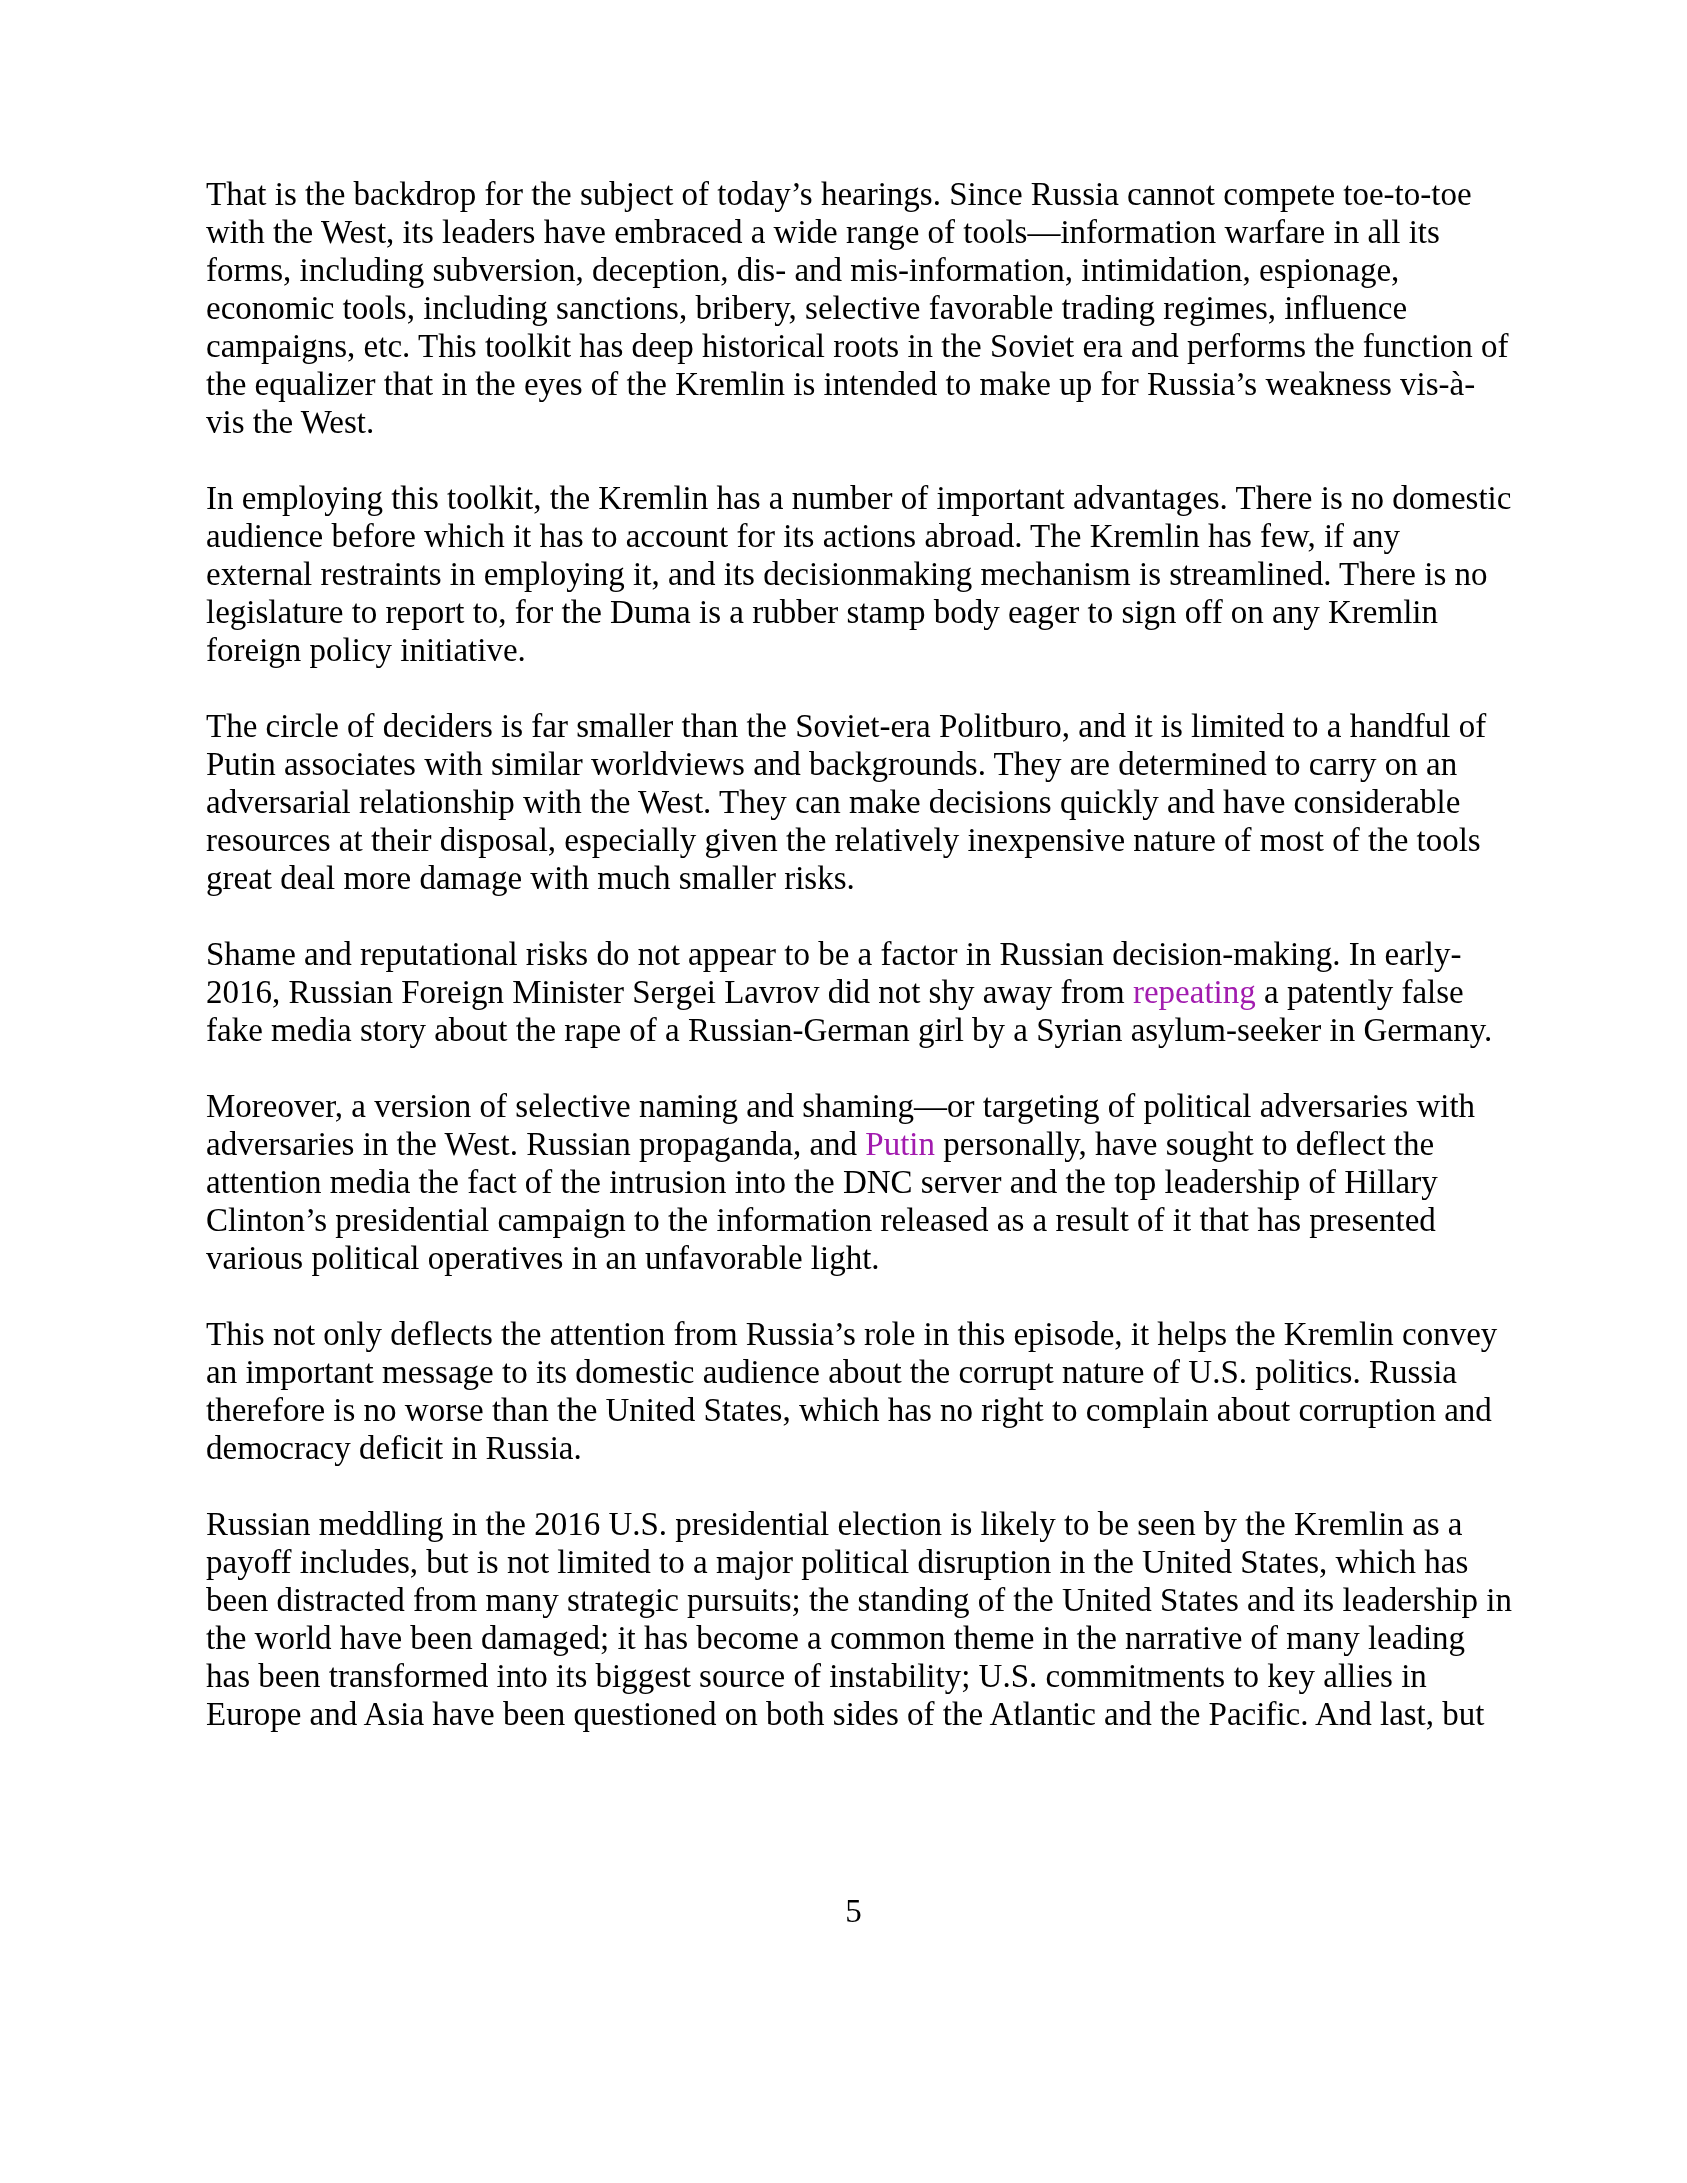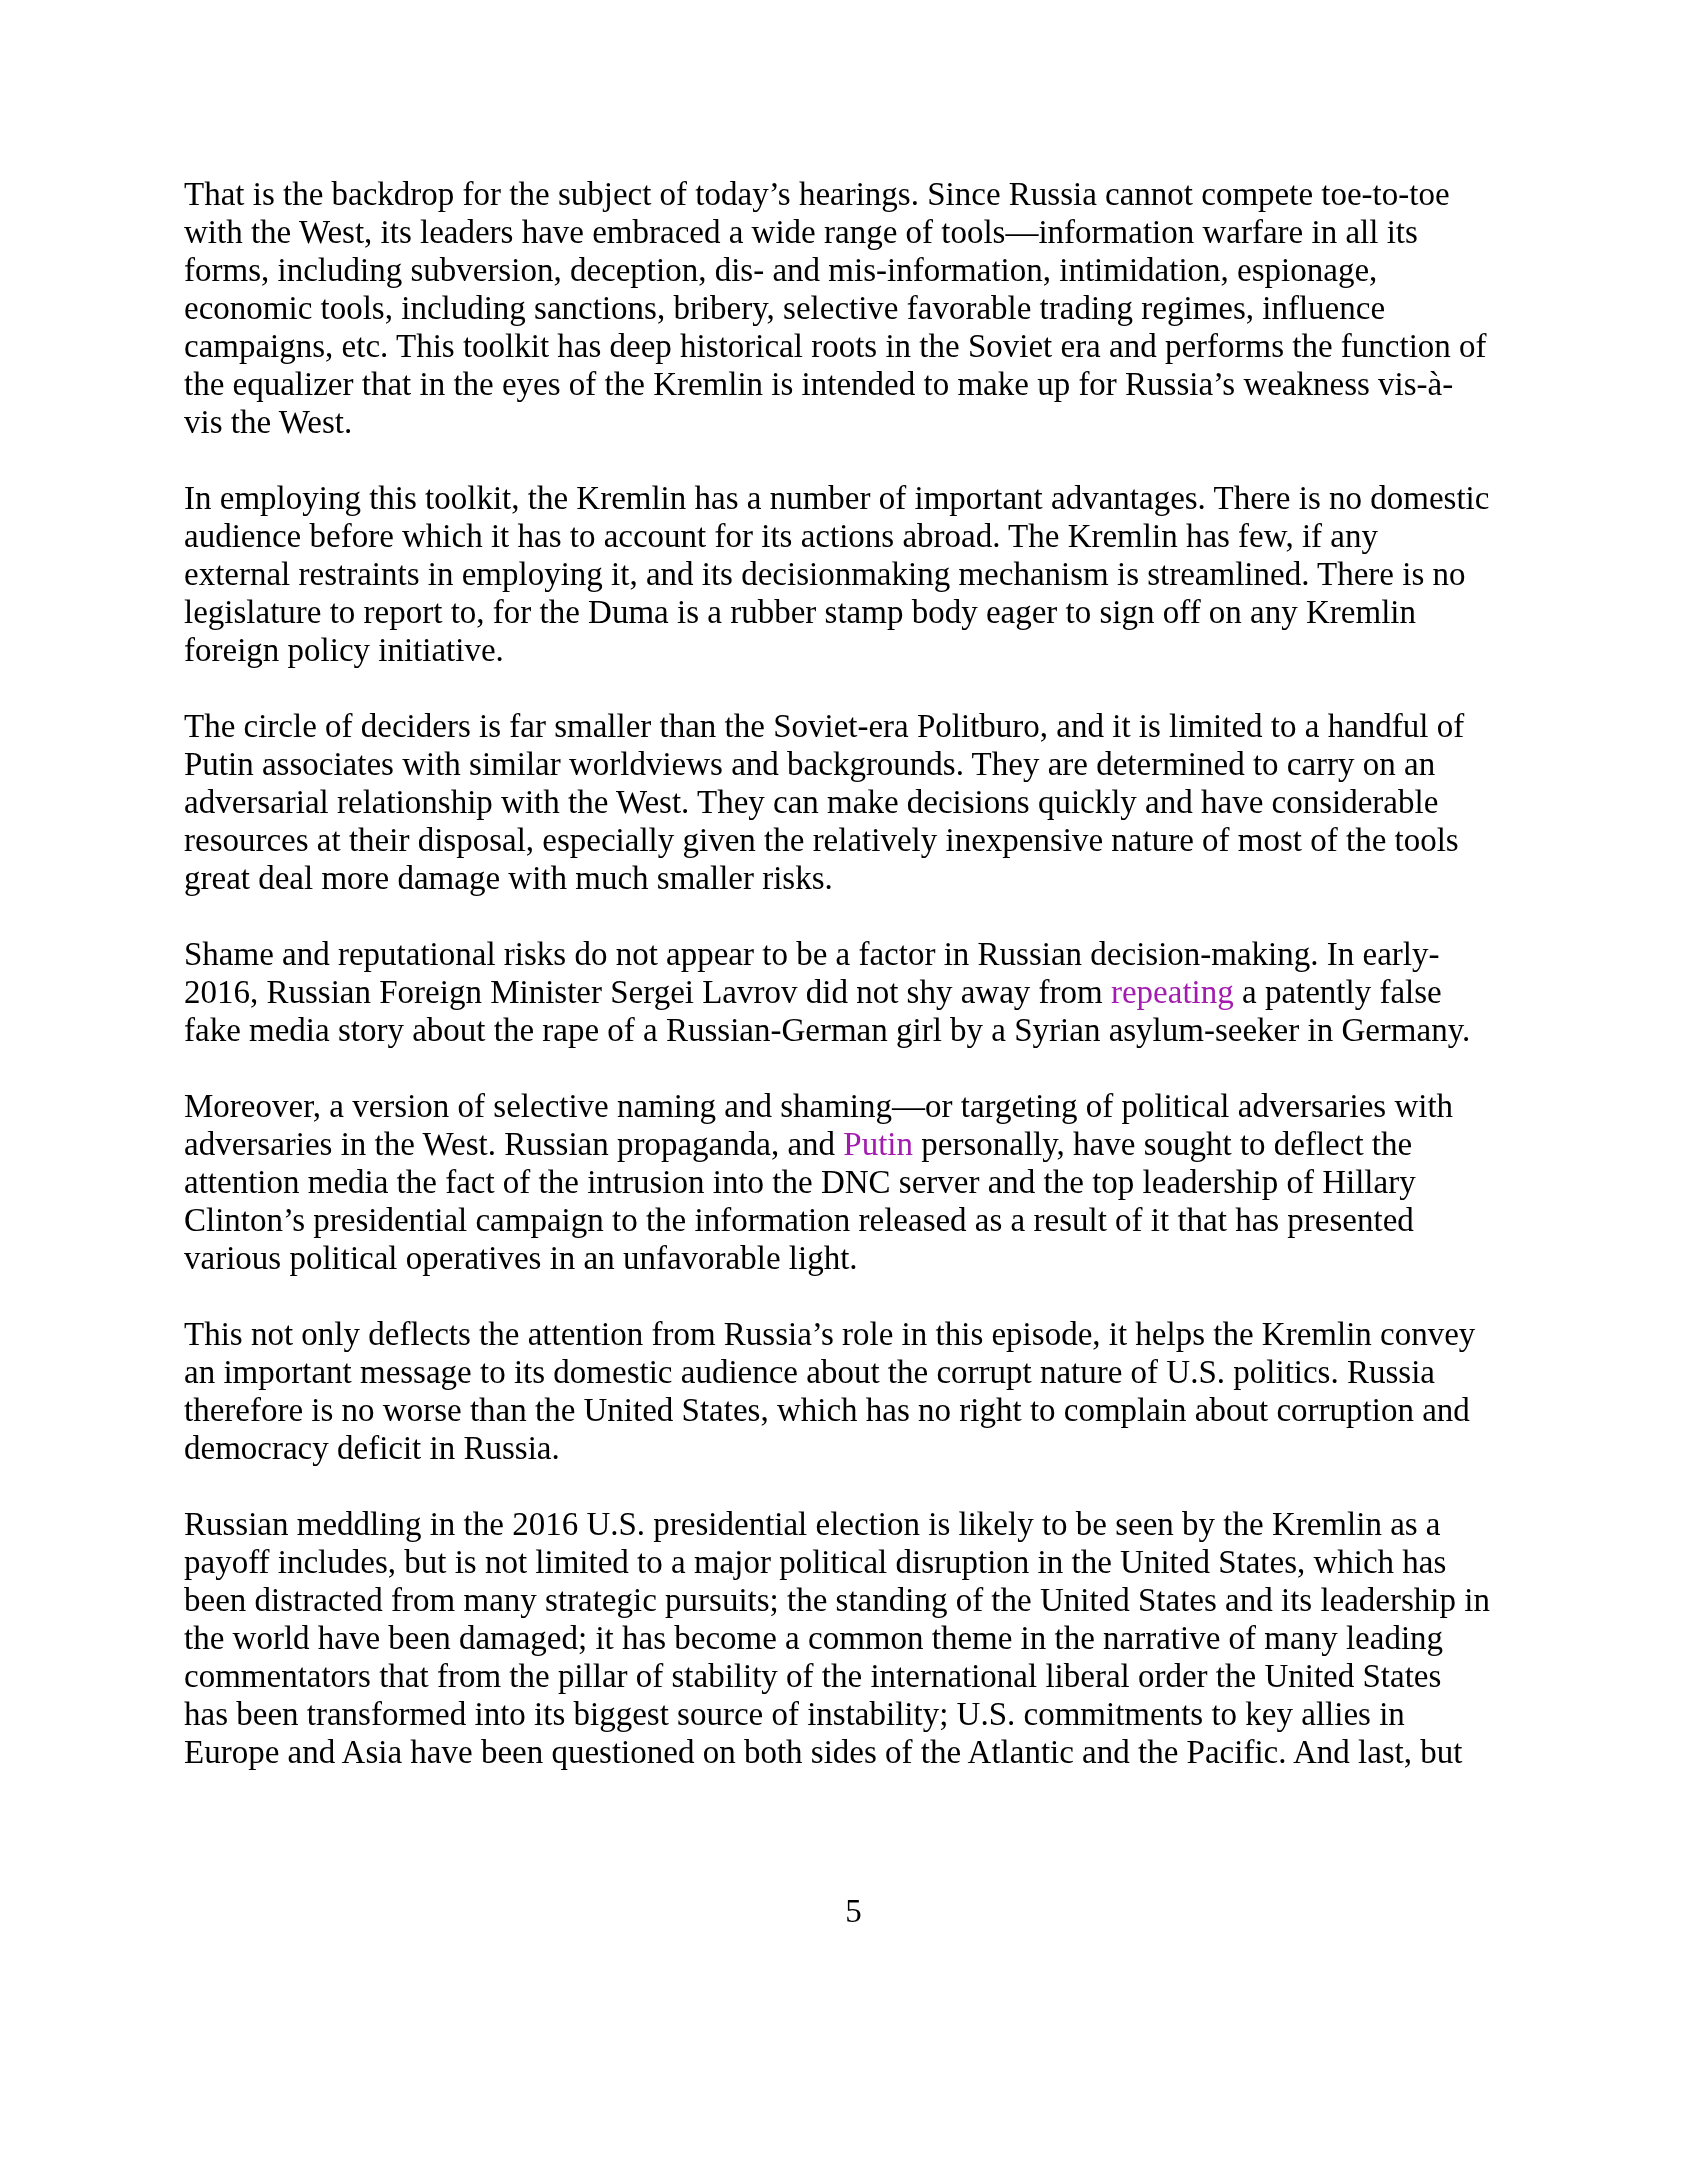--- a/index.html
+++ b/index.html
@@ -1,19 +1,19 @@
 <!DOCTYPE html>
 <html style="font-size:10.6px"><head>
 <meta charset="utf-8">
 <style>
   html, body { margin: 0; padding: 0; background: #ffffff; }
   body { width: 1687px; height: 2183px; position: relative; overflow: hidden; }
   .page {
     position: absolute;
-    left: 184px;
+    left: 206px;
     top: 175px;
     width: 1313px;
     font-family: "Liberation Serif", "DejaVu Serif", serif;
     font-size: 33px;
     line-height: 38px;
     color: #000000;
   }
   .para { margin: 0 0 38px 0; white-space: normal; }
   .para:last-child { margin-bottom: 0; }
   .line { display: block; white-space: nowrap; }
@@ -72,19 +72,18 @@
       <span class="line">This not only deflects the attention from Russia’s role in this episode, it helps the Kremlin convey</span>
       <span class="line">an important message to its domestic audience about the corrupt nature of U.S. politics. Russia</span>
       <span class="line">therefore is no worse than the United States, which has no right to complain about corruption and</span>
       <span class="line">democracy deficit in Russia.</span>
     </p>
     <p class="para">
       <span class="line">Russian meddling in the 2016 U.S. presidential election is likely to be seen by the Kremlin as a</span>
       <span class="line">payoff includes, but is not limited to a major political disruption in the United States, which has</span>
       <span class="line">been distracted from many strategic pursuits; the standing of the United States and its leadership in</span>
       <span class="line">the world have been damaged; it has become a common theme in the narrative of many leading</span>
-      <span class="line">commentators that from the pillar of stability of the international liberal order the United States</span>
       <span class="line">has been transformed into its biggest source of instability; U.S. commitments to key allies in</span>
       <span class="line">Europe and Asia have been questioned on both sides of the Atlantic and the Pacific. And last, but</span>
     </p>
   </div>
 <div class="page-number">5</div>
 
 
 </body></html>

